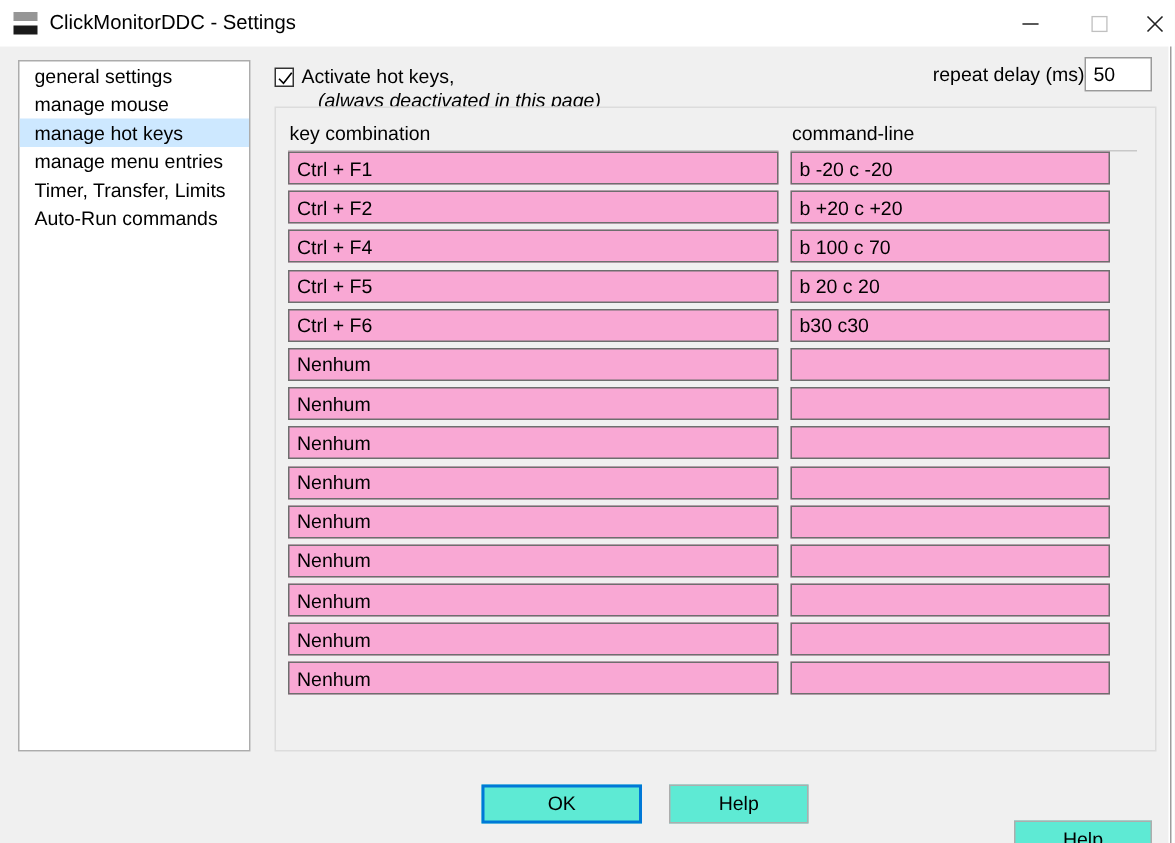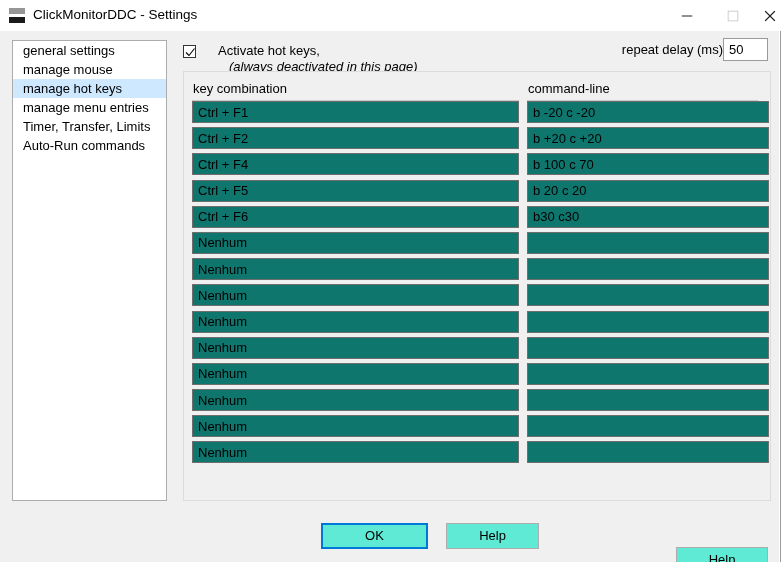--- a/index.html
+++ b/index.html
@@ -98,21 +98,21 @@
     width: 13px; height: 13px;
     border: 1px solid #333333;
     background: #ffffff;
     box-sizing: border-box;
     position: relative;
     margin-top: 2px;
     flex: 0 0 auto;
   }
   #chk-box svg { position: absolute; left: 1px; top: 1px; }
   #chk-labels {
-    margin-left: 22px;
+    margin-left: 5px;
     font-size: 13px;
     line-height: 16px;
     white-space: nowrap;
   }
   #chk-line2 { padding-left: 11px; font-style: italic; }
 
   #delay-label {
     position: absolute;
     right: 60px; top: 42px;
     font-size: 13px;
@@ -169,33 +169,33 @@
     width: 100%;
   }
   .row {
     position: relative;
     height: 26.2px;
   }
   .cell {
     position: absolute;
     height: 22px;
     border: 1px solid #6e6e6e;
-    background: #0f766e;
+    background: #f9a8d4;
     box-sizing: border-box;
     font-family: "Liberation Sans", sans-serif;
     font-size: 13px;
     color: #000000;
     padding: 0 0 0 5px;
     line-height: 20px;
     outline: none;
     white-space: nowrap;
     overflow: hidden;
   }
   .cell-key { left: 8px;   width: 327px; }
-  .cell-cmd { left: 343px; width: 242px; }
+  .cell-cmd { left: 343px; width: 213px; }
 
   
   .btn {
     position: absolute;
     top: 523px;
     height: 26px;
     background: #5eead4;
     border: 1px solid #adadad;
     box-sizing: border-box;
     font-family: "Liberation Sans", sans-serif;

